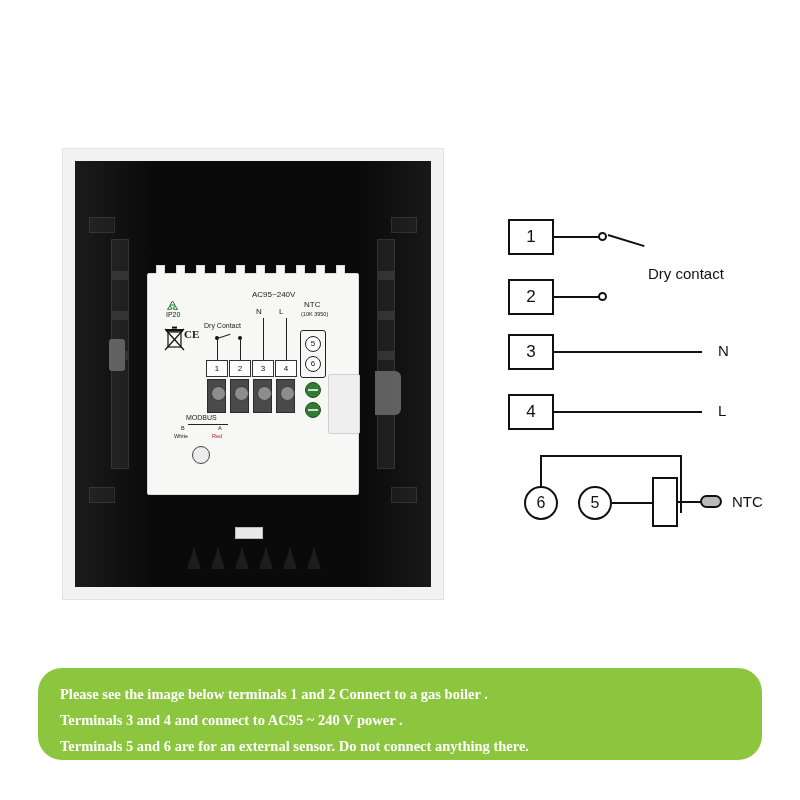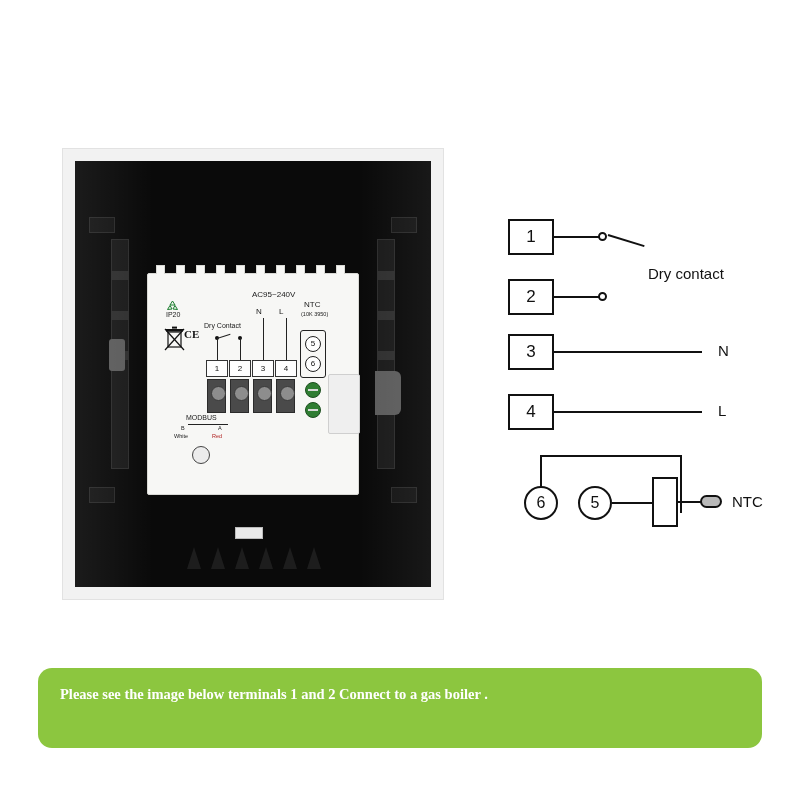--- a/index.html
+++ b/index.html
@@ -287,23 +287,23 @@
     border: 2px solid #111;
     border-radius: 7px;
   }
 
   
   #note {
     position: absolute;
     left: 38px;
     top: 668px;
     width: 724px;
-    height: 80px;
+    height: 92px;
     background: #8cc63f;
-    border-radius: 14px;
+    border-radius: 24px;
     padding: 13px 22px;
     color: #ffffff;
     font-family: "Liberation Serif", serif;
     font-weight: bold;
     font-size: 14.5px;
     line-height: 26px;
   }
   #note p { margin: 0; }
 </style>
 </head>
@@ -451,15 +451,17 @@
 
     <div class="s-line" style="left:112px; top:297px; width:52px;"></div>
     <div style="position:absolute;left:152px;top:272px;width:26px;height:50px;background:#fff;border:2px solid #111;"></div>
     <div class="s-line" style="left:178px; top:296px; width:28px;"></div>
     <div id="ntc-tip" style="left:200px; top:290px;"></div>
     <div class="s-label" style="left:232px; top:288px;">NTC</div>
   </div>
 
   <div id="note">
     <p>Please see the image below terminals 1 and 2 Connect to a gas boiler .</p>
+    <p>Terminals 3 and 4 and connect to AC95 ~ 240 V power .</p>
+    <p>Terminals 5 and 6 are for an external sensor. Do not connect anything there.</p>
   </div>
 
 </div>
 
 </body></html>

